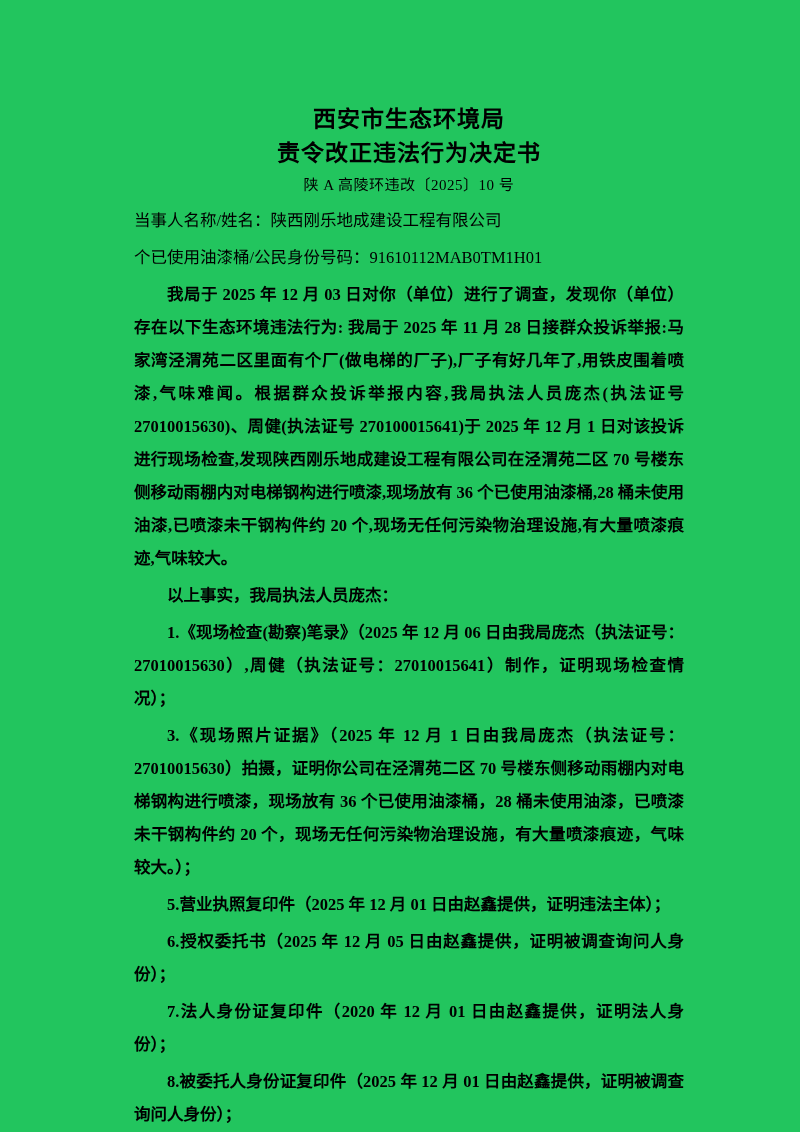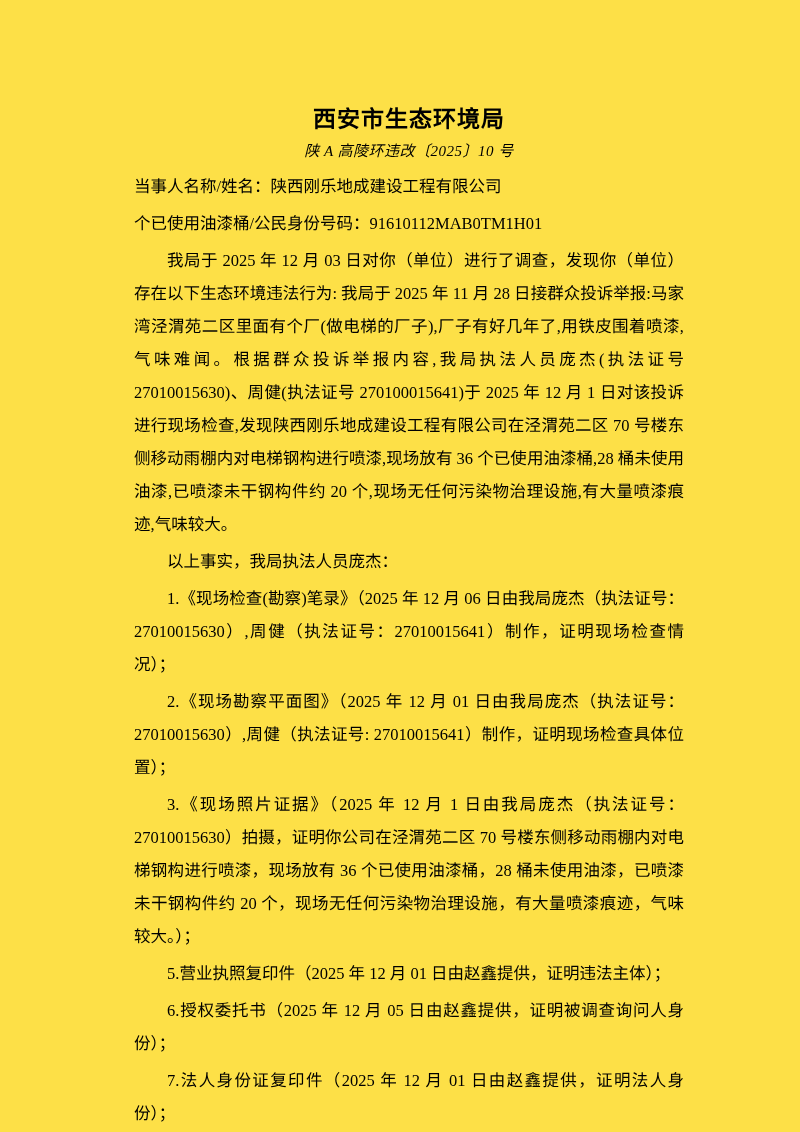--- a/index.html
+++ b/index.html
@@ -5,21 +5,21 @@
   html, body {
     margin: 0;
     padding: 0;
     background: #ffffff;
   }
   .page {
     position: relative;
     width: 800px;
     height: 1132px;
     margin: 0 auto;
-    background: #fde047;
+    background: #22c55e;
     box-sizing: border-box;
     padding: 102px 112px 0 130px;
     color: #000000;
     font-family: "Liberation Serif", "DejaVu Serif", serif;
     overflow: hidden;
   }
   .title-block {
     text-align: center;
   }
   .agency-title,
@@ -28,57 +28,57 @@
     font-weight: 700;
     font-size: 23px;
     line-height: 34px;
     letter-spacing: 1px;
   }
   .doc-number {
     font-size: 15px;
     line-height: 30px;
     font-weight: 400;
     letter-spacing: 0.5px;
-    font-style: italic;
   }
   .body-text {
     margin-top: 2px;
   }
   .line, .para {
     margin: 4px;
     font-size: 16.5px;
     line-height: 33px;
     text-align: justify;
     text-justify: inter-character;
   }
   .para {
     text-indent: 2em;
+    font-weight: bold;
   }
 </style>
 </head>
 <body>
 
 <div class="page">
 
   <div class="title-block">
     <div class="agency-title">西安市生态环境局</div>
+    <div class="doc-title">责令改正违法行为决定书</div>
     <div class="doc-number">陕 A 高陵环违改〔2025〕10 号</div>
   </div>
 
   <div class="body-text">
 
     <p class="line">当事人名称/姓名：陕西刚乐地成建设工程有限公司</p>
     <p class="line">个已使用油漆桶/公民身份号码：91610112MAB0TM1H01</p>
 
     <p class="para">我局于 2025 年 12 月 03 日对你（单位）进行了调查，发现你（单位）存在以下生态环境违法行为: 我局于 2025 年 11 月 28 日接群众投诉举报:马家湾泾渭苑二区里面有个厂(做电梯的厂子),厂子有好几年了,用铁皮围着喷漆,气味难闻。根据群众投诉举报内容,我局执法人员庞杰(执法证号 27010015630)、周健(执法证号 270100015641)于 2025 年 12 月 1 日对该投诉进行现场检查,发现陕西刚乐地成建设工程有限公司在泾渭苑二区 70 号楼东侧移动雨棚内对电梯钢构进行喷漆,现场放有 36 个已使用油漆桶,28 桶未使用油漆,已喷漆未干钢构件约 20 个,现场无任何污染物治理设施,有大量喷漆痕迹,气味较大。</p>
 
     <p class="para">以上事实，我局执法人员庞杰：</p>
 
     <p class="para">1.《现场检查(勘察)笔录》（2025 年 12 月 06 日由我局庞杰（执法证号：27010015630）,周健（执法证号：27010015641）制作，证明现场检查情况）；</p>
-    <p class="para">2.《现场勘察平面图》（2025 年 12 月 01 日由我局庞杰（执法证号：27010015630）,周健（执法证号: 27010015641）制作，证明现场检查具体位置）；</p>
     <p class="para">3.《现场照片证据》（2025 年 12 月 1 日由我局庞杰（执法证号：27010015630）拍摄，证明你公司在泾渭苑二区 70 号楼东侧移动雨棚内对电梯钢构进行喷漆，现场放有 36 个已使用油漆桶，28 桶未使用油漆，已喷漆未干钢构件约 20 个，现场无任何污染物治理设施，有大量喷漆痕迹，气味较大。）；</p>
     <p class="para">5.营业执照复印件（2025 年 12 月 01 日由赵鑫提供，证明违法主体）；</p>
     <p class="para">6.授权委托书（2025 年 12 月 05 日由赵鑫提供，证明被调查询问人身份）；</p>
-    <p class="para">7.法人身份证复印件（2025 年 12 月 01 日由赵鑫提供，证明法人身份）；</p>
+    <p class="para">7.法人身份证复印件（2020 年 12 月 01 日由赵鑫提供，证明法人身份）；</p>
     <p class="para">8.被委托人身份证复印件（2025 年 12 月 01 日由赵鑫提供，证明被调查询问人身份）；</p>
 
   </div>
 </div>
 
 </body></html>

